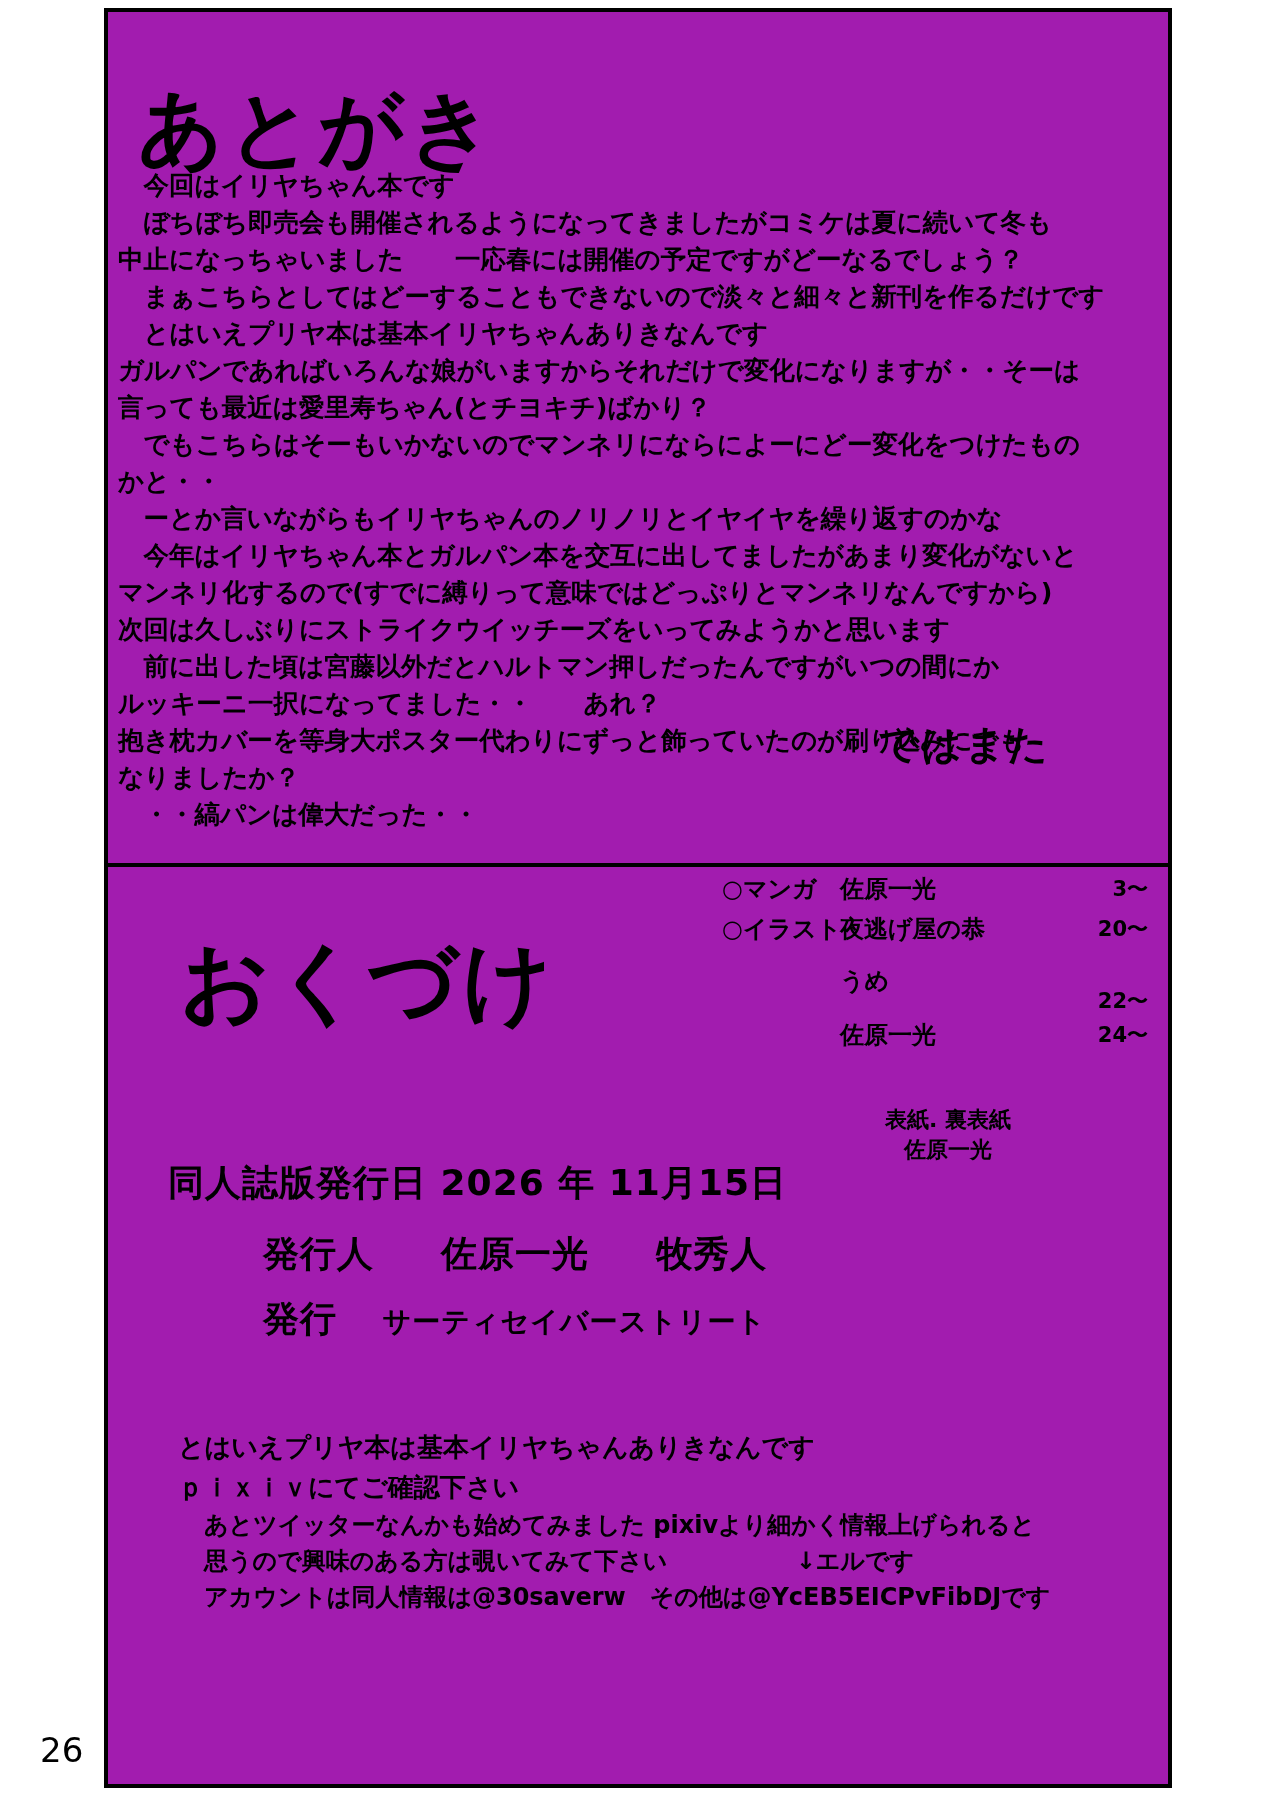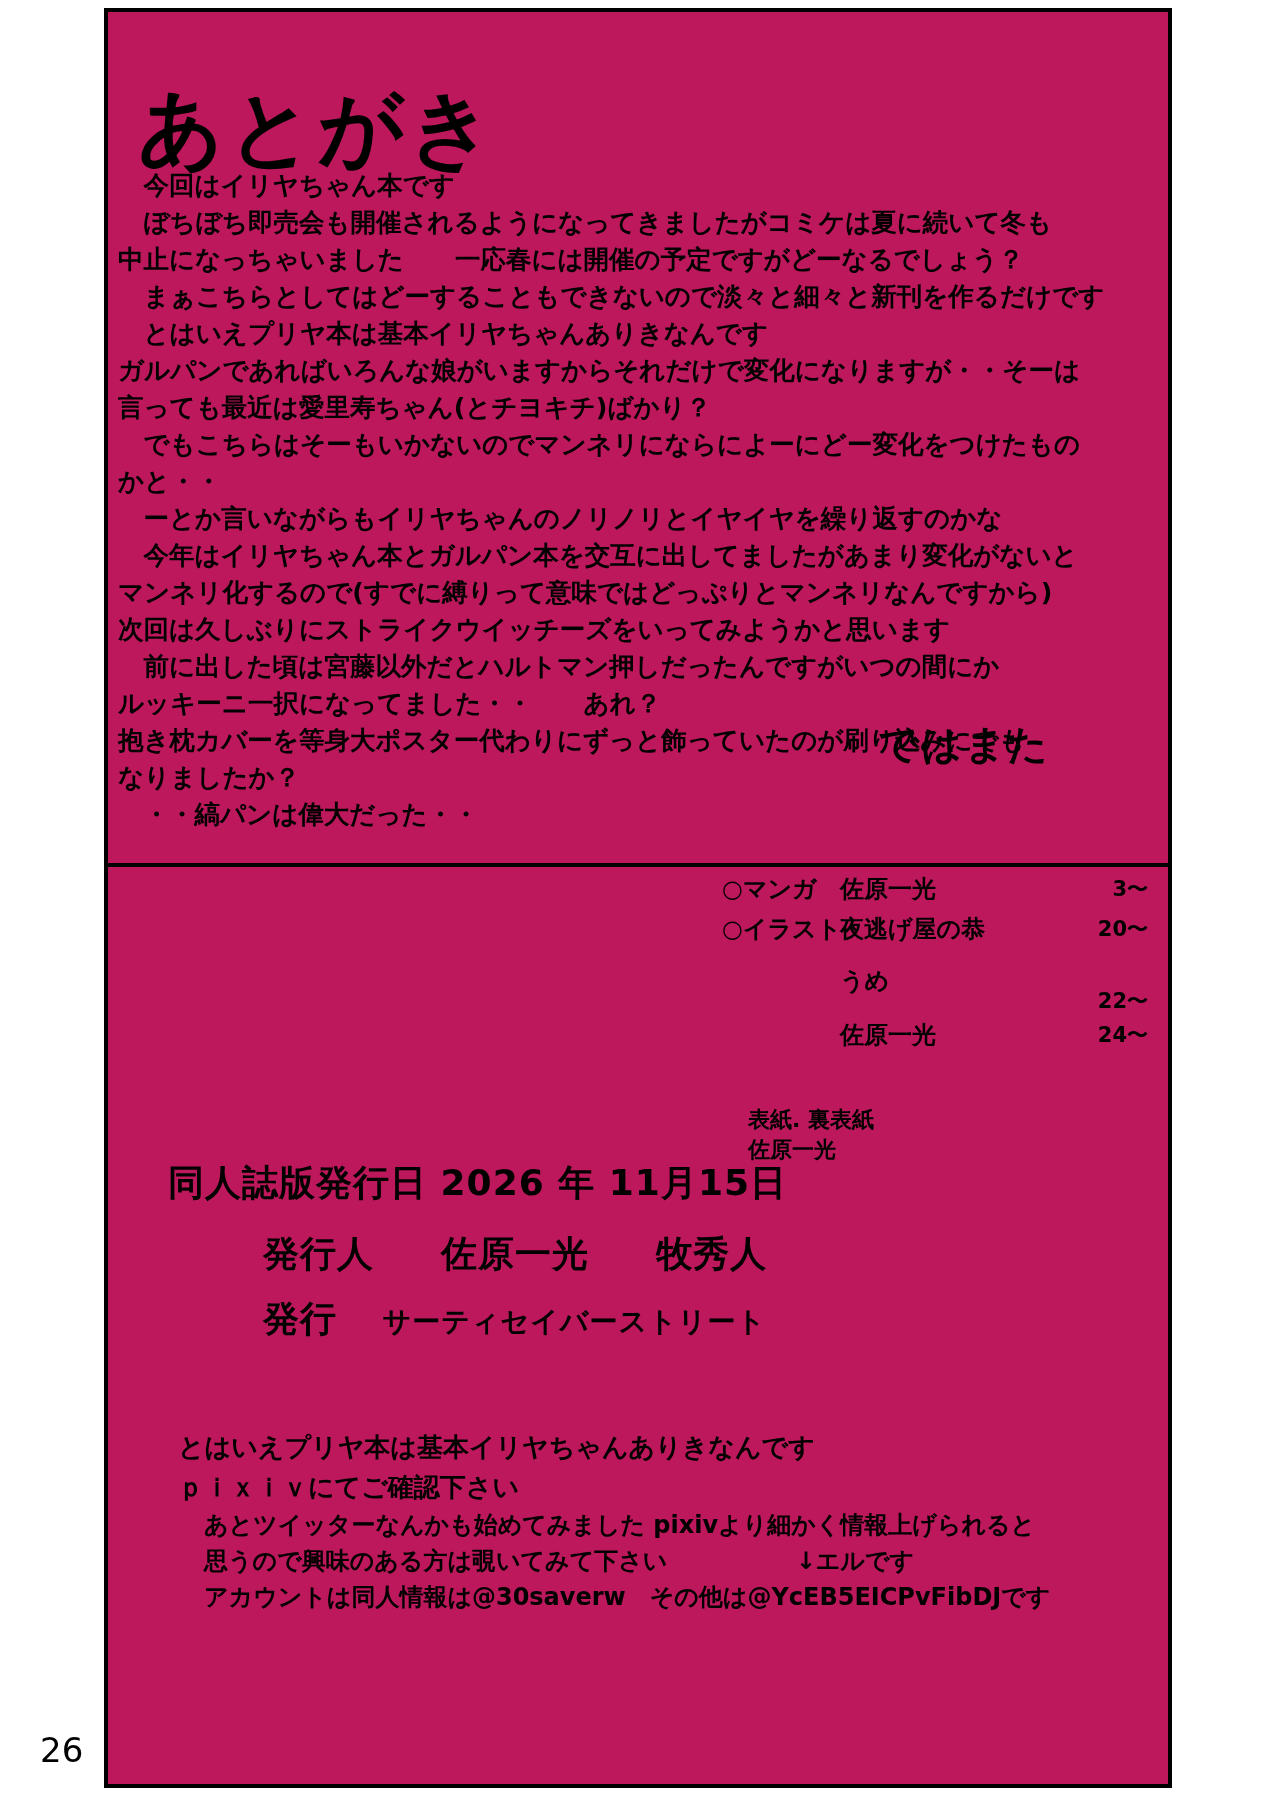--- a/index.html
+++ b/index.html
@@ -26,21 +26,21 @@
 
   
   .frame {
     position: absolute;
     left: 104px;
     top: 8px;
     width: 1068px;
     height: 1780px;
     border: 4px solid #000;
     box-sizing: border-box;
-    background: #be185d;
+    background: #a21caf;
   }
 
   
   .afterword {
     position: absolute;
     left: 0;
     top: 0;
     width: 1060px;
     height: 855px;
     box-sizing: border-box;
@@ -131,21 +131,21 @@
     top: 2px;
     font-size: 21px;
     white-space: nowrap;
   }
 
   .cover-credit {
     position: absolute;
     left: 640px;
     top: 238px;
     width: 400px;
-    text-align: left;
+    text-align: center;
     font-size: 22px;
     font-weight: bold;
     line-height: 30px;
   }
 
   
   .pubinfo {
     position: absolute;
     left: 60px;
     top: 292px;
@@ -245,20 +245,21 @@
 次回は久しぶりにストライクウイッチーズをいってみようかと思います
 　前に出した頃は宮藤以外だとハルトマン押しだったんですがいつの間にか
 ルッキーニ一択になってました・・　　あれ？
 抱き枕カバーを等身大ポスター代わりにずっと飾っていたのが刷り込みにでも
 なりましたか？
 　・・縞パンは偉大だった・・</div>
       <div class="afterword-signoff">ではまた</div>
     </section>
 
     <section class="colophon">
+      <h1 class="colophon-title">おくづけ</h1>
 
       <div class="credits">
         <div class="credit-row">
           <span class="credit-role">○マンガ</span>
           <span class="credit-name">佐原一光</span>
           <span class="credit-page">3〜</span>
         </div>
         <div class="credit-row" style="height:52px;">
           <span class="credit-role">○イラスト</span>
           <span class="credit-name">夜逃げ屋の恭</span>

